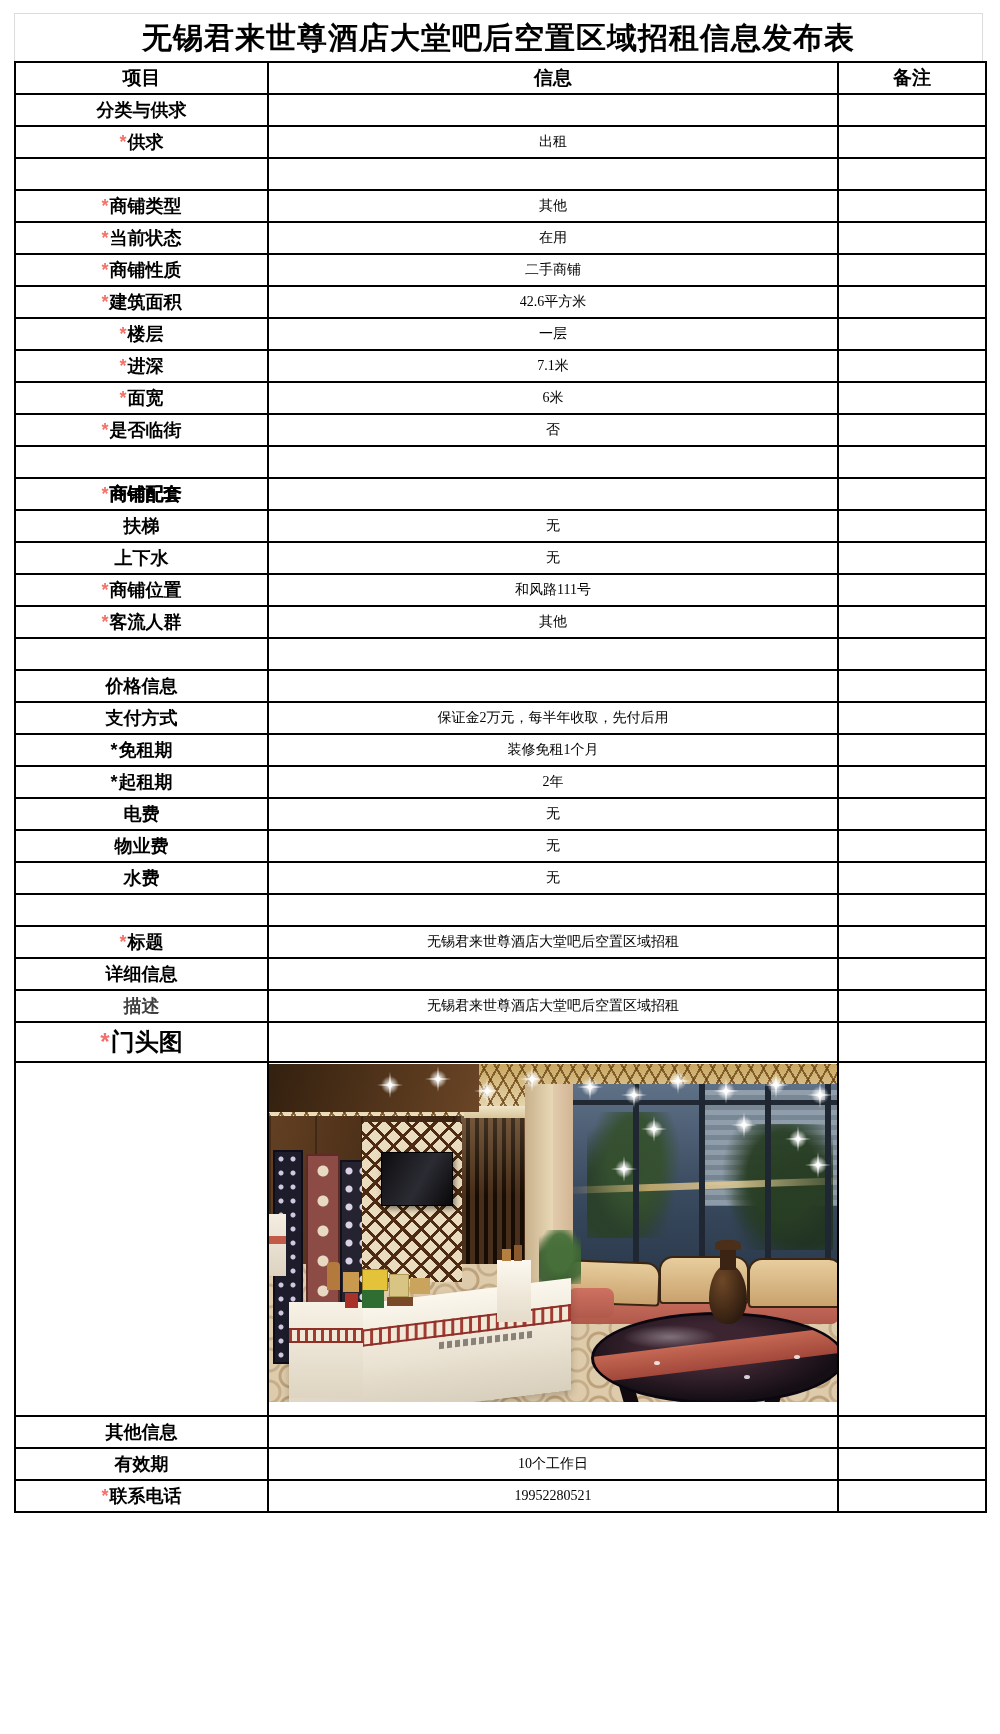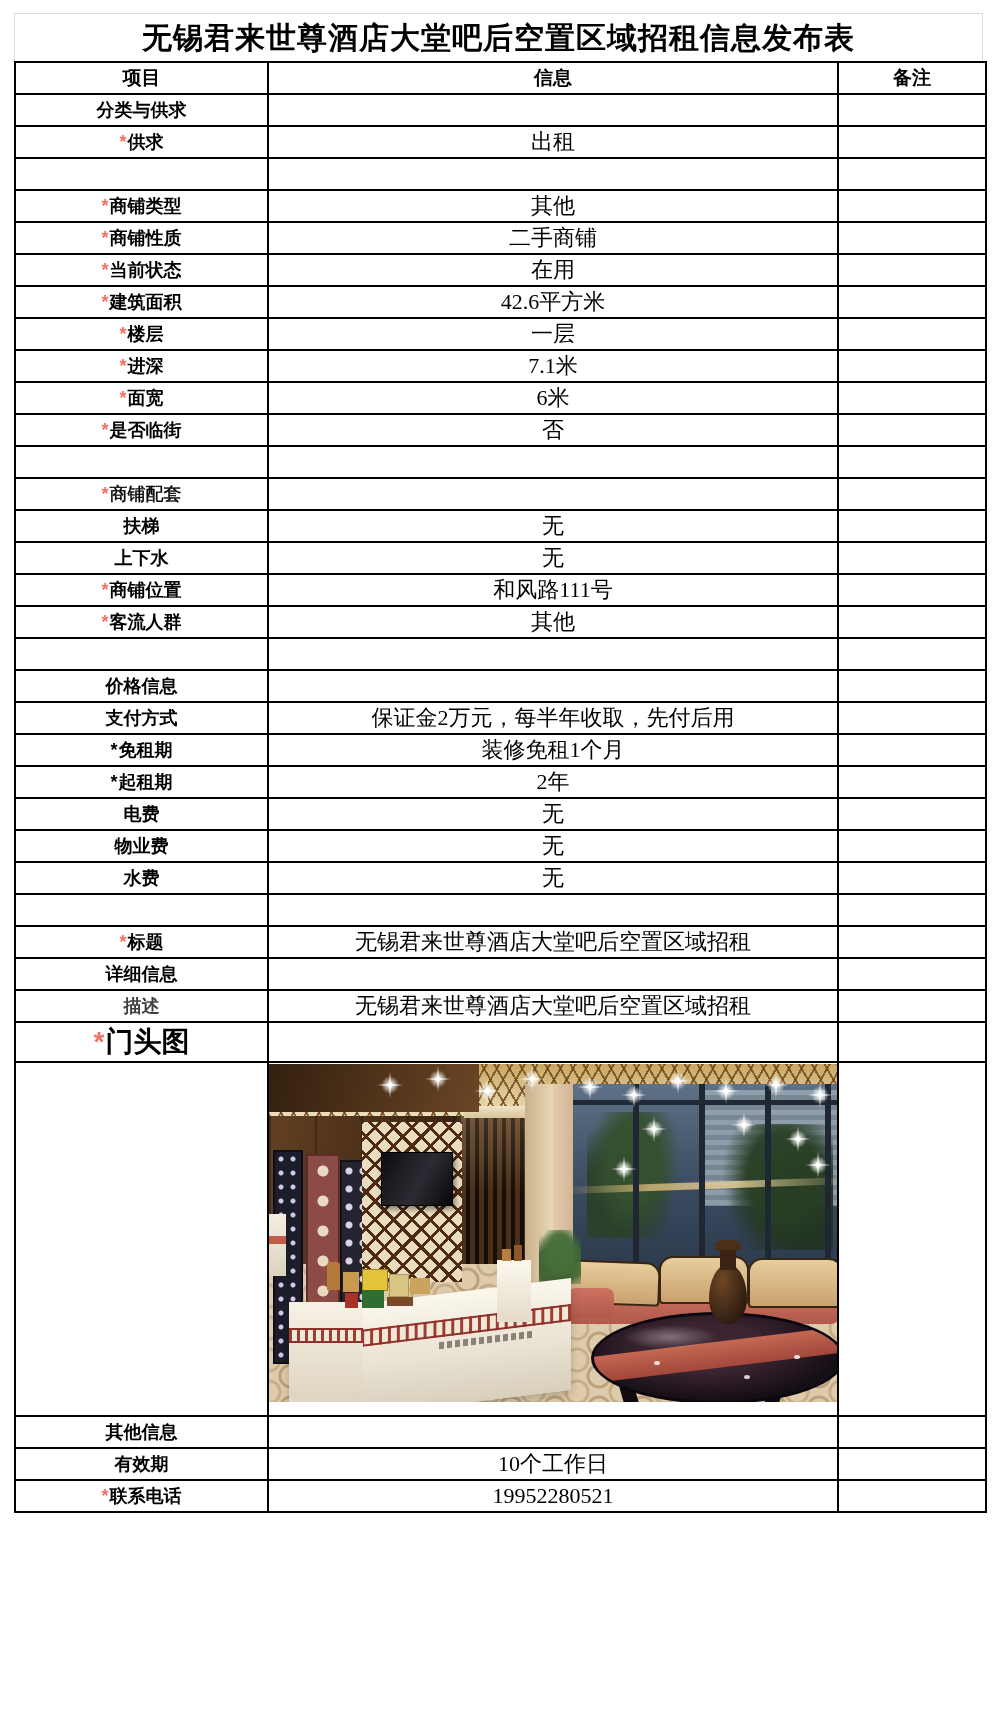--- a/index.html
+++ b/index.html
@@ -18,30 +18,30 @@
     position:absolute;left:14px;top:61px;width:971px;
     border-collapse:collapse;table-layout:fixed;background:#fff;
   }
   table.main th, table.main td{
     border:2px solid #000;padding:0 4px;height:30px;
     text-align:center;vertical-align:middle;overflow:hidden;
   }
   table.main th{font-size:19px;font-weight:bold;}
   td.c-label{font-size:18px;font-weight:bold;}
   td.c-value{
-    font-size:22px;font-weight:normal;
+    font-size:14px;font-weight:normal;
     font-family:"Liberation Serif","DejaVu Serif",serif;
   }
   .ast{margin-right:1px;font-weight:bold;}
   .ast.red{color:#f4716a;}
   .ast.black{color:#000;}
   .red-text{color:#404040;}
-  .bold{font-weight:400;-webkit-text-stroke:0.4px #000;}
+  .bold{font-weight:700;-webkit-text-stroke:0.4px #000;}
   tr.row-big td{height:38px;}
-  tr.row-big td.c-label{font-size:28px;}
+  tr.row-big td.c-label{font-size:24px;}
   tr.row-photo td{height:352px;vertical-align:top;padding:0;}
 
   
   .ph{position:relative;width:570px;height:338px;overflow:hidden;
       margin:1px 0 10px 0;background:#e9dcc2;}
   .ph div{position:absolute;}
   .ph .floor{left:0;top:200px;width:570px;height:138px;background:#decbab;
     background-image:
       radial-gradient(circle at 50% 50%, rgba(201,178,142,0) 9px, rgba(183,155,116,.85) 10px, rgba(183,155,116,.85) 12px, rgba(201,178,142,0) 13px),
       radial-gradient(circle at 50% 50%, rgba(201,178,142,0) 9px, rgba(183,155,116,.6) 10px, rgba(183,155,116,.6) 12px, rgba(201,178,142,0) 13px);
@@ -187,27 +187,27 @@
         <td class="c-label"></td>
         <td class="c-value"></td>
         <td class="c-note"></td>
       </tr>
       <tr>
         <td class="c-label"><span class="ast red">*</span><span>商铺类型</span></td>
         <td class="c-value"><span>其他</span></td>
         <td class="c-note"></td>
       </tr>
       <tr>
+        <td class="c-label"><span class="ast red">*</span><span>当前状态</span></td>
+        <td class="c-value"><span>在用</span></td>
+        <td class="c-note"></td>
+      </tr>
+      <tr>
         <td class="c-label"><span class="ast red">*</span><span>商铺性质</span></td>
         <td class="c-value"><span>二手商铺</span></td>
-        <td class="c-note"></td>
-      </tr>
-      <tr>
-        <td class="c-label"><span class="ast red">*</span><span>当前状态</span></td>
-        <td class="c-value"><span>在用</span></td>
         <td class="c-note"></td>
       </tr>
       <tr>
         <td class="c-label"><span class="ast red">*</span><span>建筑面积</span></td>
         <td class="c-value"><span>42.6平方米</span></td>
         <td class="c-note"></td>
       </tr>
       <tr>
         <td class="c-label"><span class="ast red">*</span><span>楼层</span></td>
         <td class="c-value"><span>一层</span></td>

